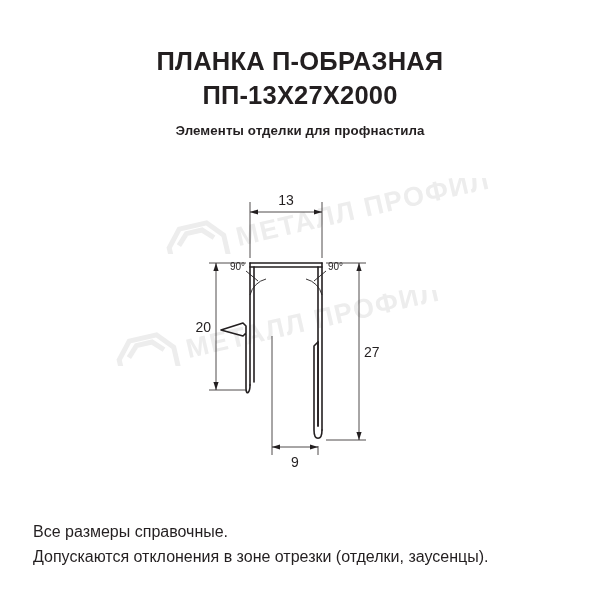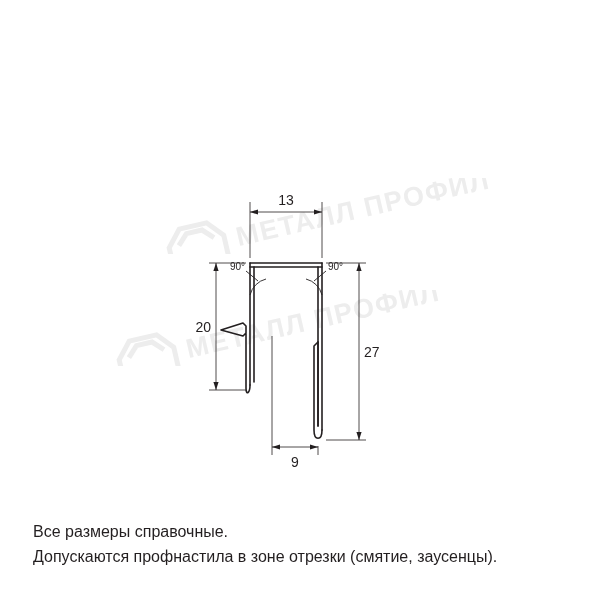--- a/index.html
+++ b/index.html
@@ -90,20 +90,25 @@
   <div class="wm" style="top:290px; left:110px;">
     <svg width="330" height="76" viewBox="0 0 330 76">
       <g transform="rotate(-13 165 38)">
         <path d="M6 34 L20 18 L48 18 L62 34 L62 56 L6 56 Z" fill="none" stroke="#ededed" stroke-width="5"></path>
         <path d="M16 34 L26 24 L42 24 L52 34" fill="none" stroke="#ededed" stroke-width="5"></path>
         <text x="74" y="48" font-family="Liberation Sans, sans-serif" font-size="27" font-weight="bold" fill="#ededed" letter-spacing="1.5">МЕТАЛЛ ПРОФИЛЬ</text>
       </g>
     </svg>
   </div>
 
+  <div class="header">
+    <div class="title-1">ПЛАНКА П-ОБРАЗНАЯ</div>
+    <div class="title-2">ПП-13Х27Х2000</div>
+    <div class="subtitle">Элементы отделки для профнастила</div>
+  </div>
 
   <div class="drawing">
     <svg width="600" height="360" viewBox="0 0 600 360">
 
       <g fill="none" stroke="#231f20" stroke-width="1.6" stroke-linejoin="round" stroke-linecap="round">
 
         <path d="M250 113 L322 113"></path>
         <path d="M250 117 L322 117"></path>
 
         <path d="M250 113 L250 235"></path>
@@ -164,16 +169,16 @@
         <path d="M272 297 L280 294.4 L280 299.6 Z" fill="#231f20" stroke="none"></path>
         <path d="M318 297 L310 294.4 L310 299.6 Z" fill="#231f20" stroke="none"></path>
       </g>
       <text x="295" y="317" font-family="Liberation Sans, sans-serif" font-size="14" fill="#231f20" text-anchor="middle">9</text>
 
     </svg>
   </div>
 
   <div class="footer">
     <div>Все размеры справочные.</div>
-    <div>Допускаются профнастила в зоне отрезки (смятие, заусенцы).</div>
+    <div>Допускаются отклонения в зоне отрезки (отделки, заусенцы).</div>
   </div>
 
 </div>
 
 </body></html>

